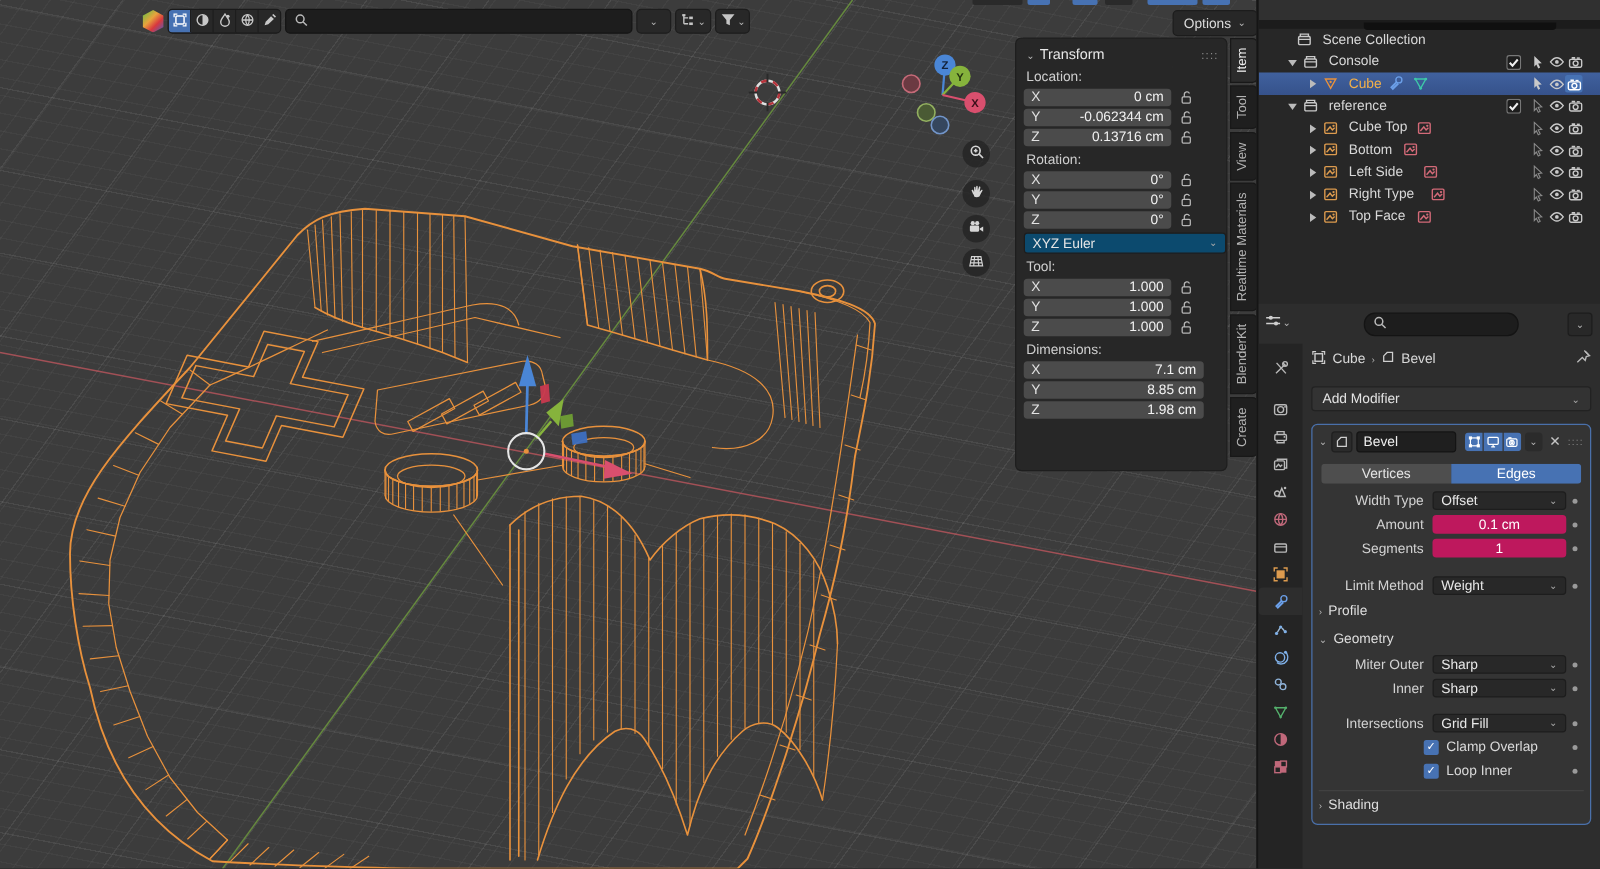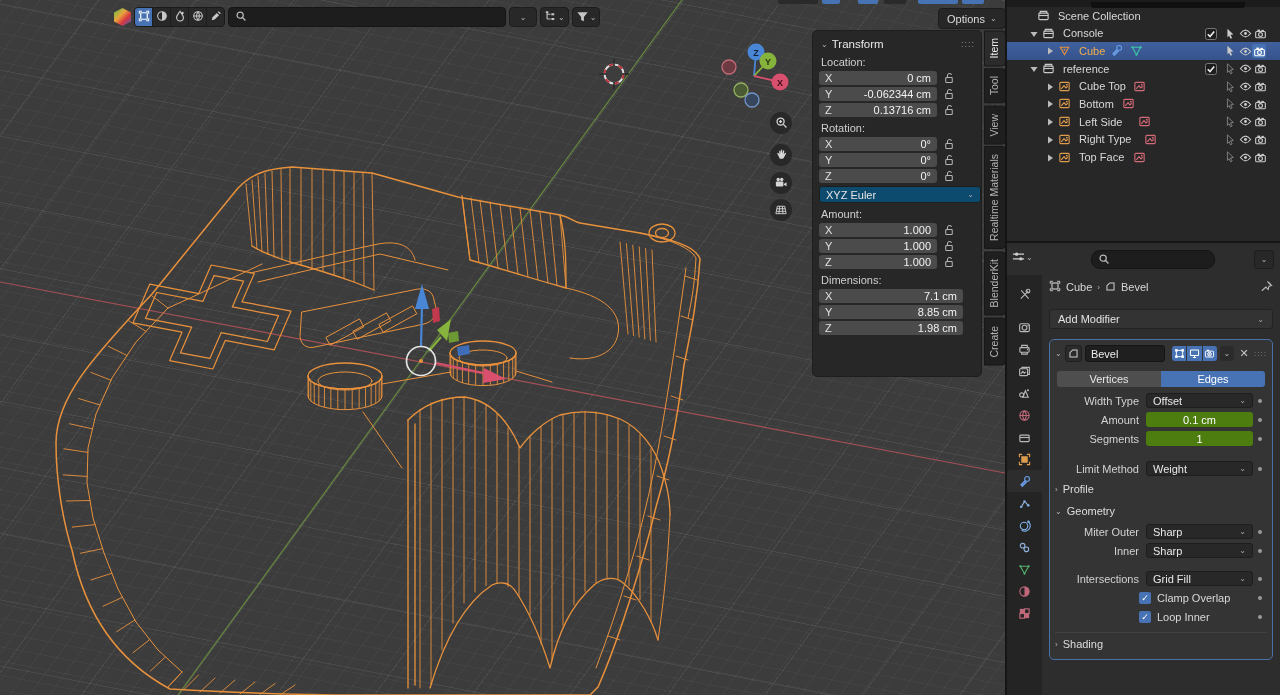--- a/index.html
+++ b/index.html
@@ -38,21 +38,21 @@
   .np-axis{color:#e2e2e2;width:14px;}
   .np-val{margin-left:auto;color:#f2f2f2;}
   .np-lock{margin-left:6px;color:#b5b5b5;display:flex;}
   .np-dd{width:148px;height:15px;background:#0c4a6e;border:1px solid #1d1d1d;border-radius:3px;display:flex;align-items:center;padding:0 6px;color:#e5e5e5;margin:3px 0 2px 0;}
   .np-dd .cv{margin-left:auto;color:#aaa;}
   
   #side-tabs{position:absolute;left:984px;top:30px;display:flex;flex-direction:column;gap:2px;}
   .vtab{writing-mode:vertical-rl;transform:rotate(180deg);background:#1f1f1f;color:#b3b3b3;border:1px solid #181818;border-radius:4px 0 0 4px;padding:7px 3px;font-size:10.5px;text-align:center;width:14px;}
   .vtab.active{background:#2b2b2b;color:#efefef;}
   
-  #outliner{position:absolute;left:1007px;top:0;width:273px;height:241px;background:#272727;border-bottom:2px solid #151515;overflow:hidden;}
+  #outliner{position:absolute;left:1007px;top:16px;width:273px;height:241px;background:#272727;border-bottom:2px solid #151515;overflow:hidden;}
   #outliner-header{height:7px;background:#1c1c1c;position:relative;}
   #outliner-header .srch{position:absolute;left:84px;top:2px;width:154px;height:6px;background:#101010;border-radius:0 0 3px 3px;}
   .ol-row{position:relative;height:17.7px;display:flex;align-items:center;}
   .ol-row.selected{background:linear-gradient(#40619e,#36528b);}
   .ol-label{color:#d8d8d8;margin-left:5px;}
   .ol-label.orange{color:#f3b04a;}
   .ol-ctrl{position:absolute;display:flex;align-items:center;justify-content:center;width:14px;height:14px;color:#c9c9c9;}
   .cam-on{background:#4772b3;border-radius:2px;color:#fff;}
   
   #properties{position:absolute;left:1007px;top:243px;width:273px;height:452px;background:#2d2d2d;}
@@ -79,21 +79,21 @@
   .mod-v{background:#2b2b2b;border-radius:3px;}
   #mod-drag{margin-left:auto;color:#8a8a8a;font-size:8px;letter-spacing:1px;}
   #seg-toggle{display:flex;margin:8px 2px 4px 2px;height:16px;border-radius:3px;overflow:hidden;text-align:center;}
   .seg{flex:1;display:flex;align-items:center;justify-content:center;background:#4e4e4e;color:#e6e6e6;}
   .seg.active{background:#4772b3;color:#fff;}
   .prow{display:flex;align-items:center;height:19px;}
   .prow.gap{margin-top:11px;}
   .plabel{width:84px;text-align:right;padding-right:7px;color:#d2d2d2;flex:none;}
   .pctl{flex:1;height:15px;border-radius:3px;display:flex;align-items:center;padding:0 6px;box-sizing:border-box;}
   .pctl.dd{background:#282828;border:1px solid #1d1d1d;color:#e8e8e8;}
-  .pctl.num{background:#4d7c0f;color:#fff;justify-content:center;}
+  .pctl.num{background:#be185d;color:#fff;justify-content:center;}
   .pctl .cv{margin-left:auto;color:#a8a8a8;}
   .pdot{width:14px;display:flex;justify-content:center;flex:none;}
   .pdot i{width:4px;height:4px;border-radius:50%;background:#9a9a9a;}
   .cbx{width:12px;height:12px;background:#4772b3;border-radius:2px;color:#fff;display:flex;align-items:center;justify-content:center;font-size:9px;margin-right:6px;flex:none;}
   .cb-ind{width:84px;flex:none;}
   .sect{display:flex;align-items:center;gap:5px;height:22px;color:#dedede;}
   .sect.bordered{border-top:1px solid #414141;margin-top:6px;}
   .cv{font-size:8px;color:#b5b5b5;}
   svg text{font-family:"Liberation Sans","DejaVu Sans",sans-serif;}
 </style>
@@ -490,21 +490,21 @@
                 <rect x="3.2" y="6.5" width="7.6" height="5.8" rx="1"></rect>
                 <path d="M5.2 6.5V4.3a2.5 2.5 0 0 1 4.8-1"></path>
               </svg>
             </span>
           </div>
         </div>
       <div class="np-dd">
         <span>XYZ Euler</span>
           <span class="cv">⌄</span>
       </div>
-      <div class="np-label">Amount:</div>
+      <div class="np-label">Tool:</div>
       <div id="np-scale">
           <div class="np-row">
             <div class="np-field">
               <span class="np-axis">X</span>
               <span class="np-val">1.000</span>
             </div>
             <span class="np-lock">
               <svg width="12" height="12" viewBox="0 0 14 14" fill="none" stroke="#b5b5b5" stroke-width="1.2">
                 <rect x="3.2" y="6.5" width="7.6" height="5.8" rx="1"></rect>
                 <path d="M5.2 6.5V4.3a2.5 2.5 0 0 1 4.8-1"></path>

